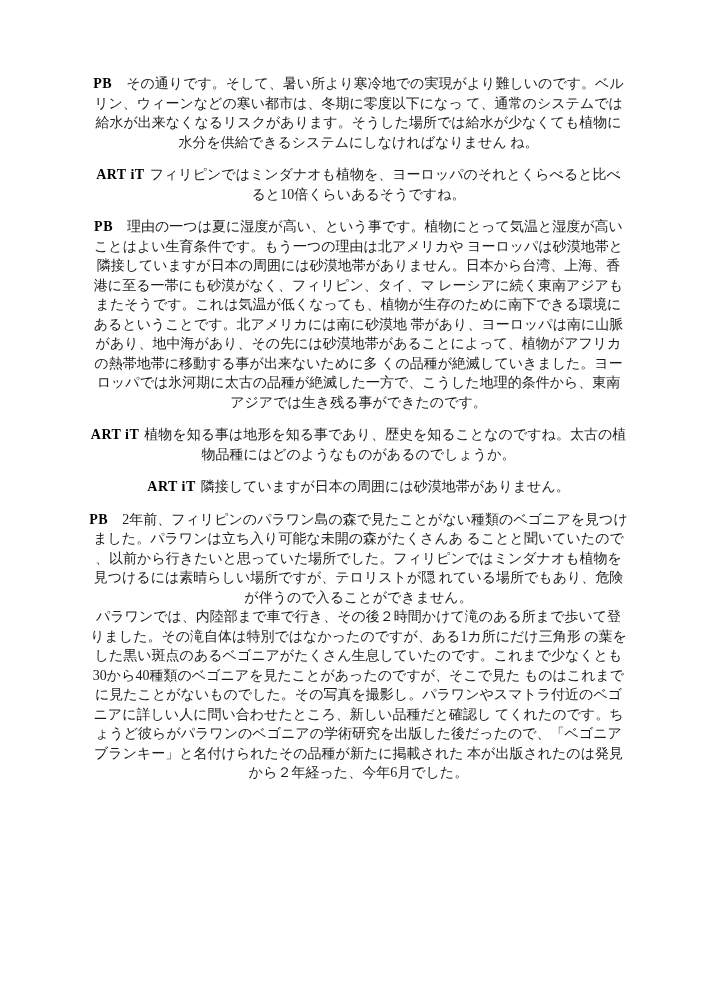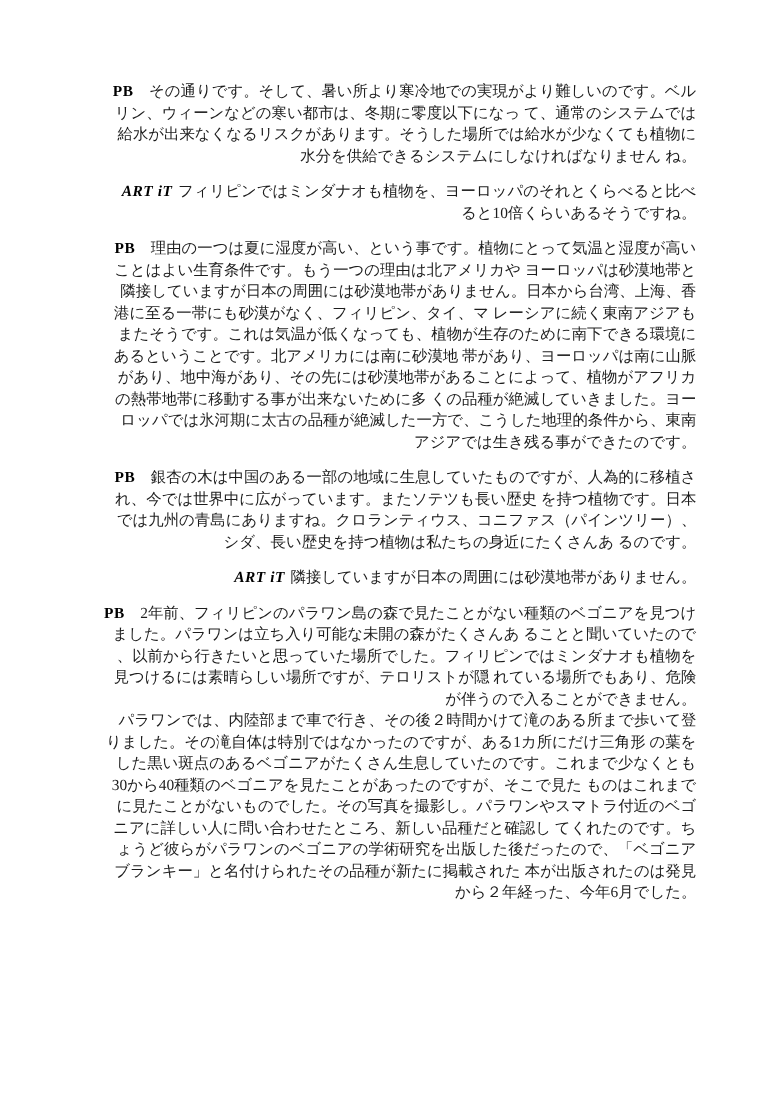--- a/index.html
+++ b/index.html
@@ -16,39 +16,38 @@
   }
   .content {
     position: absolute;
     left: 84px;
     top: 74px;
     width: 549px;
     font-family: "Liberation Serif", "DejaVu Serif", serif;
     font-size: 14px;
     line-height: 19.5px;
     color: #1c1c1c;
-    text-align: right;
+    text-align: center;
   }
   .para {
     margin: 0 0 13px 0;
   }
   .para:last-child {
     margin-bottom: 0;
   }
   .speaker {
     font-weight: bold;
     color: #000000;
     letter-spacing: 0.5px;
   }
   .speaker.pb {
     margin-right: 14px;
   }
   .speaker.artit {
     margin-right: 5px;
-    font-style: italic;
   }
   .ptext {
     white-space: pre-line;
   }
 </style>
 </head>
 <body>
 
 <div class="page">
   <div class="content">
@@ -65,25 +64,23 @@
 ことはよい生育条件です。もう一つの理由は北アメリカや ヨーロッパは砂漠地帯と
 隣接していますが日本の周囲には砂漠地帯がありません。日本から台湾、上海、香
 港に至る一帯にも砂漠がなく、フィリピン、タイ、マ レーシアに続く東南アジアも
 またそうです。これは気温が低くなっても、植物が生存のために南下できる環境に
 あるということです。北アメリカには南に砂漠地 帯があり、ヨーロッパは南に山脈
 があり、地中海があり、その先には砂漠地帯があることによって、植物がアフリカ
 の熱帯地帯に移動する事が出来ないために多 くの品種が絶滅していきました。ヨー
 ロッパでは氷河期に太古の品種が絶滅した一方で、こうした地理的条件から、東南
 アジアでは生き残る事ができたのです。</span></p>
 
+    <p class="para"><b class="speaker artit">ART iT</b><span class="ptext">植物を知る事は地形を知る事であり、歴史を知ることなのですね。太古の植
+物品種にはどのようなものがあるのでしょうか。</span></p>
 
-    <p class="para"><b class="speaker pb">PB</b><span class="ptext">銀杏の木は中国のある一部の地域に生息していたものですが、人為的に移植さ
-れ、今では世界中に広がっています。またソテツも長い歴史 を持つ植物です。日本
-では九州の青島にありますね。クロランティウス、コニファス（パインツリー）、
-シダ、長い歴史を持つ植物は私たちの身近にたくさんあ るのです。</span></p>
 
     <p class="para"><b class="speaker artit">ART iT</b><span class="ptext">隣接していますが日本の周囲には砂漠地帯がありません。</span></p>
 
     <p class="para"><b class="speaker pb">PB</b><span class="ptext">2年前、フィリピンのパラワン島の森で見たことがない種類のベゴニアを見つけ
 ました。パラワンは立ち入り可能な未開の森がたくさんあ ることと聞いていたので
 、以前から行きたいと思っていた場所でした。フィリピンではミンダナオも植物を
 見つけるには素晴らしい場所ですが、テロリストが隠 れている場所でもあり、危険
 が伴うので入ることができません。
 パラワンでは、内陸部まで車で行き、その後２時間かけて滝のある所まで歩いて登
 りました。その滝自体は特別ではなかったのですが、ある1カ所にだけ三角形 の葉を

